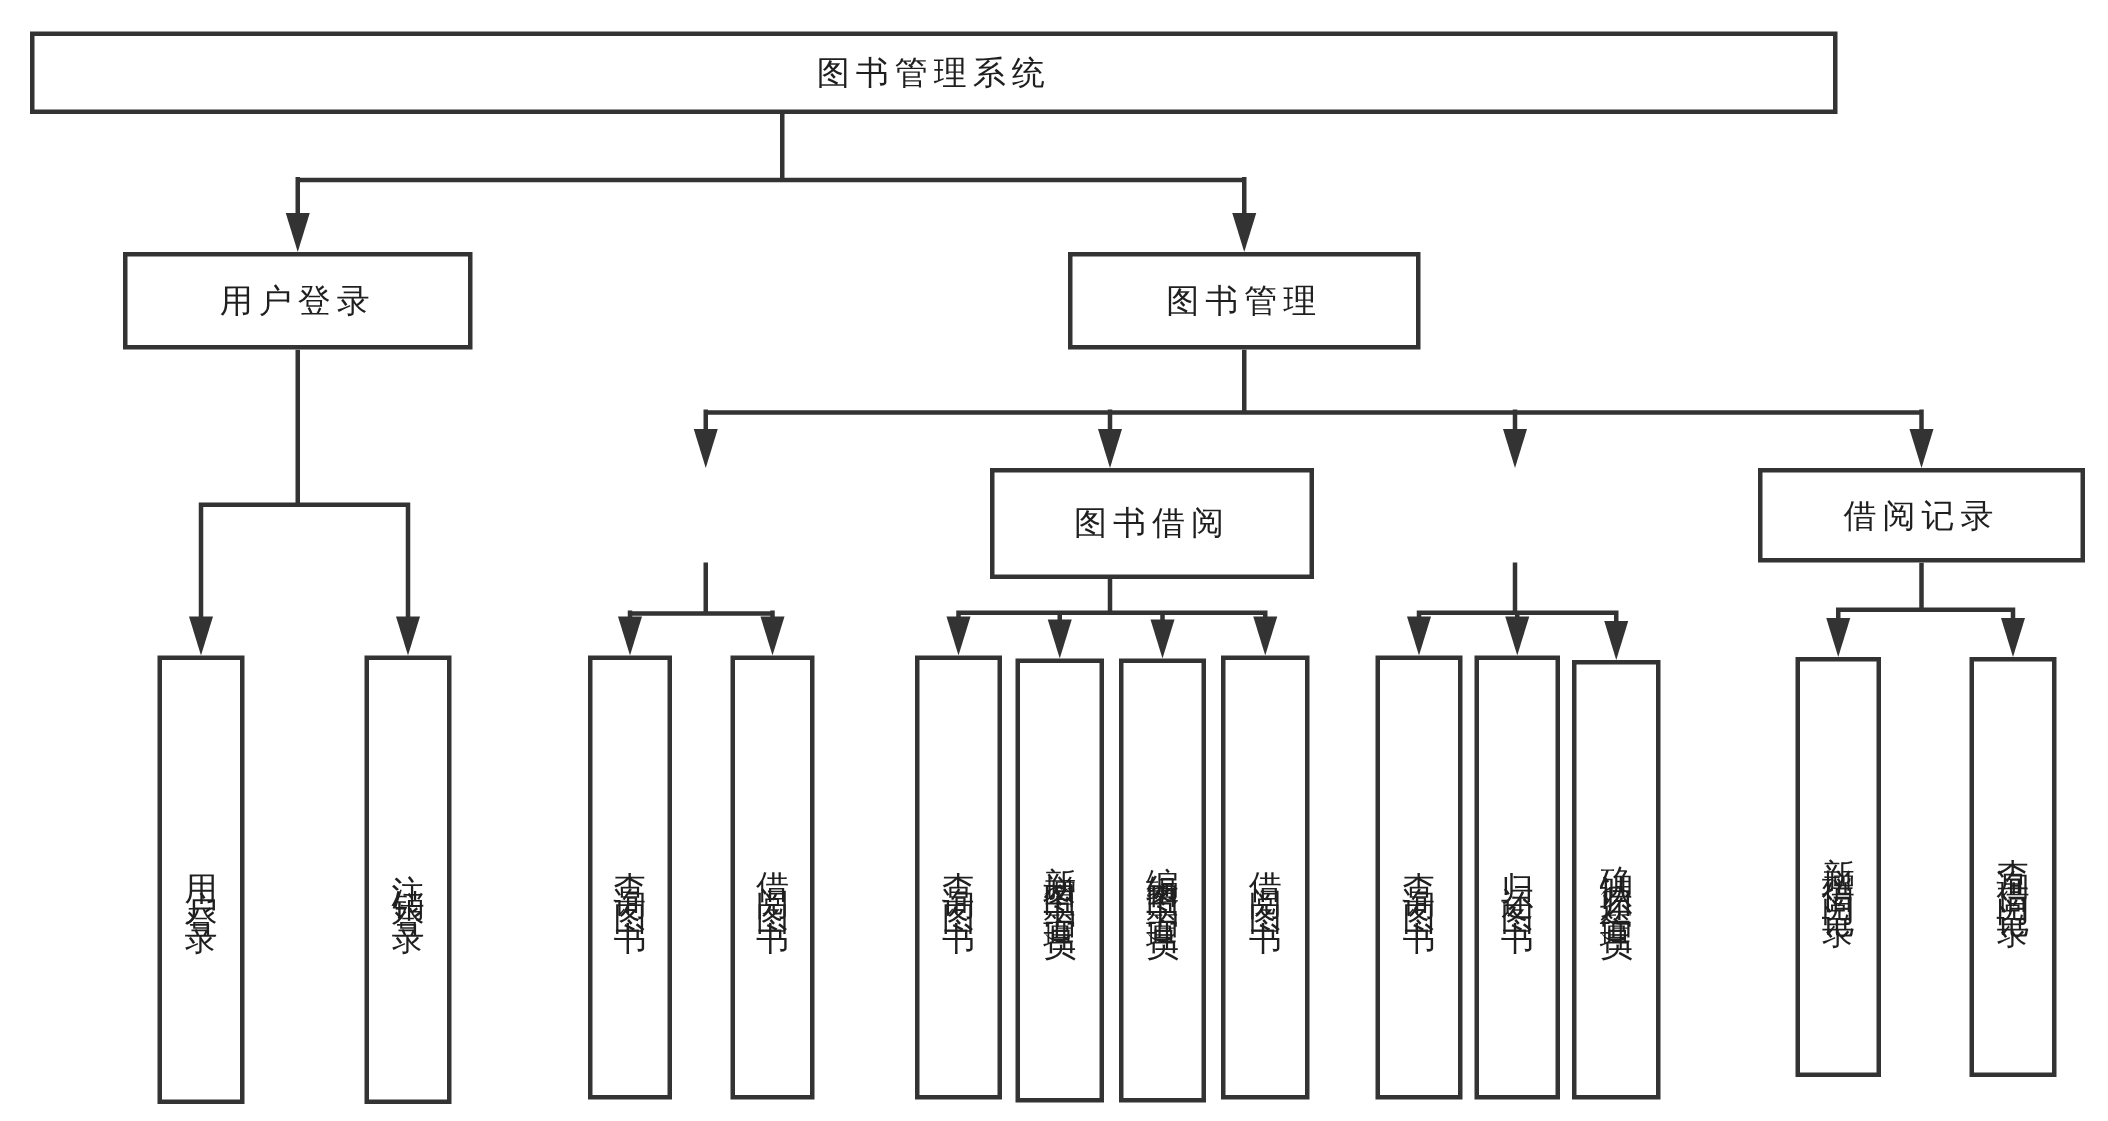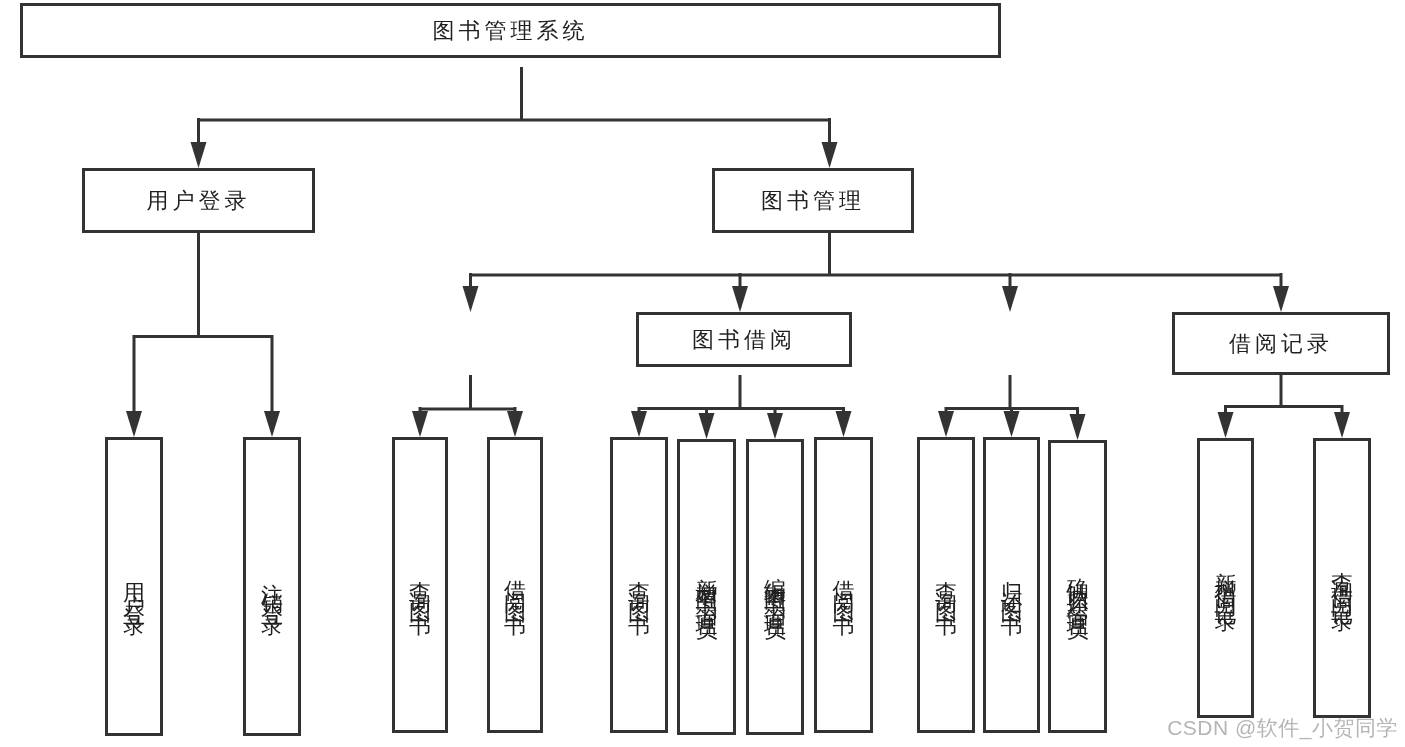--- a/index.html
+++ b/index.html
@@ -65,32 +65,32 @@
     <path d="M1010 375 V408.5 M946 408.5 H1077.5 M946 407 V420 M1011.5 407 V420 M1077.5 407 V422"></path>
     <polygon points="938,411 954,411 946,437"></polygon>
     <polygon points="1003.5,411 1019.5,411 1011.5,437"></polygon>
     <polygon points="1069.5,414 1085.5,414 1077.5,440"></polygon>
 
     <path d="M1281 375 V406.5 M1225.5 406.5 H1342 M1225.5 405 V422 M1342 405 V422"></path>
     <polygon points="1217.5,412 1233.5,412 1225.5,438"></polygon>
     <polygon points="1334,412 1350,412 1342,438"></polygon>
   </svg>
 
-  <div class="hnode" style="left:20px;top:3px;width:981px;height:55px">
+  <div class="hnode" style="left:20px;top:21px;width:1205px;height:55px">
     <span>图书管理系统</span>
   </div>
 
   <div class="hnode" style="left:82px;top:168px;width:233px;height:65px">
     <span>用户登录</span>
   </div>
-  <div class="hnode" style="left:712px;top:168px;width:202px;height:65px">
+  <div class="hnode" style="left:712px;top:168px;width:235px;height:65px">
     <span>图书管理</span>
   </div>
 
-  <div class="hnode" style="left:636px;top:312px;width:216px;height:55px">
+  <div class="hnode" style="left:660px;top:312px;width:216px;height:74px">
     <span>图书借阅</span>
   </div>
   <div class="hnode" style="left:1172px;top:312px;width:218px;height:63px">
     <span>借阅记录</span>
   </div>
 
   <div class="vnode ls4" style="left:105px;top:437px;width:58px;height:299px">
     <span>用户登录</span>
   </div>
   <div class="vnode ls4" style="left:243px;top:437px;width:58px;height:299px">
@@ -127,14 +127,13 @@
     <span>确认归还（管理员）</span>
   </div>
 
   <div class="vnode ls6" style="left:1197px;top:438px;width:57px;height:280px">
     <span>新增借阅记录</span>
   </div>
   <div class="vnode ls6" style="left:1313px;top:438px;width:58px;height:280px">
     <span>查询借阅记录</span>
   </div>
 
-  <div class="watermark">CSDN @软件_小贺同学</div>
 </div>
 
 </body></html>

